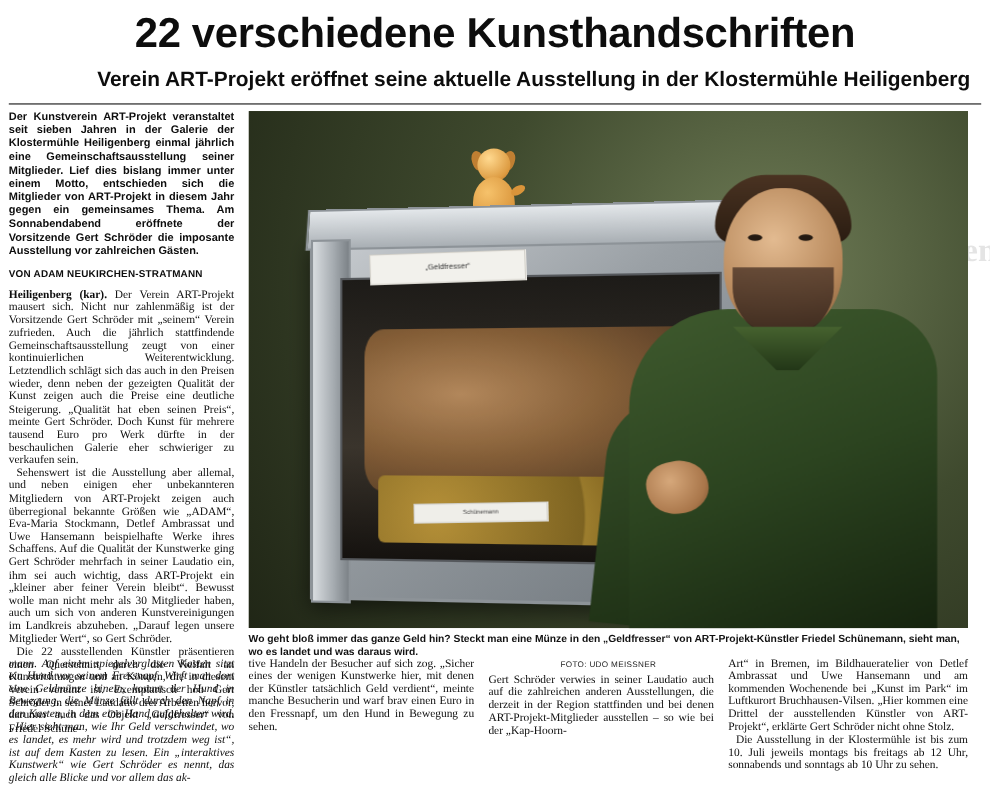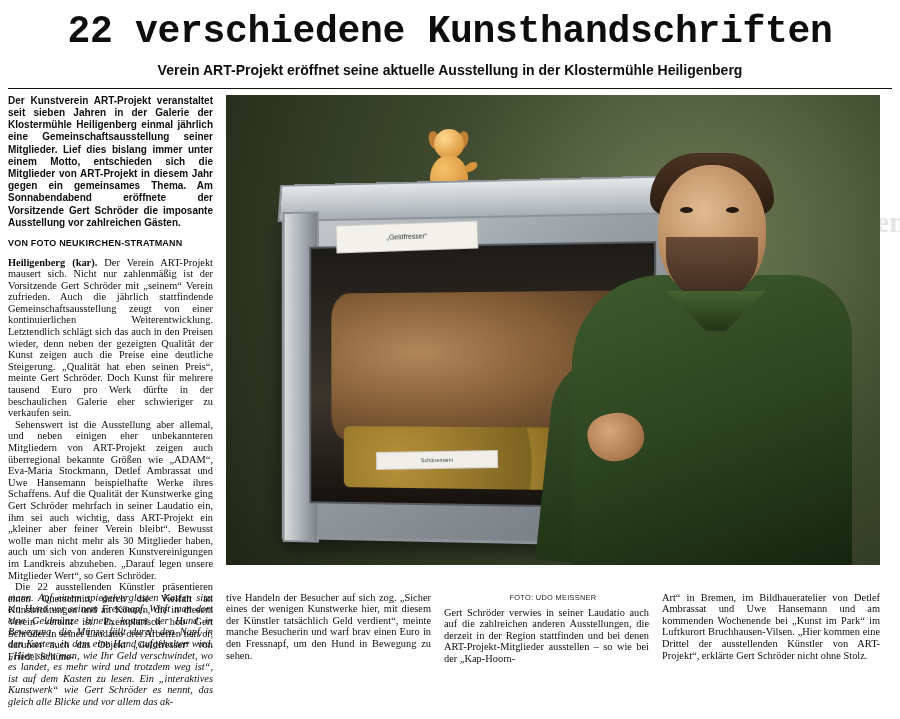--- a/index.html
+++ b/index.html
@@ -12,31 +12,31 @@
     position:relative;
   }
   .page{
     position:relative;
     width:900px;height:719px;
     padding:0;
   }
   
   .headline{
     text-align:center;
-    font-family:Liberation Mono, monospace;
+    font-family:Liberation Sans, sans-serif;
     font-size:38px;
     font-weight:700;
     letter-spacing:-0.3px;
     margin:12px 0 0 0;
     line-height:1.05;
   }
   .subhead{
-    text-align:center;
-    font-family:"Liberation Sans", sans-serif;
-    font-size:14px;
+    text-align:right;
+    font-family:"Liberation Sans", sans-serif;
+    font-size:19px;
     font-weight:700;
     margin:10px 18px 0 18px;
     line-height:1.2;
   }
   .rule{
     border-top:1px solid #111;
     margin:9px 8px 0 8px;
   }
   
   .content{
@@ -267,37 +267,38 @@
   <div class="subhead">Verein ART-Projekt eröffnet seine aktuelle Ausstellung in der Klostermühle Heiligenberg</div>
   <div class="rule"></div>
 
   <div class="content">
 
     <div class="ghost">Die alten Wasserstollen wie</div>
     <div class="ghost2">Luxus-Wohnung bei der 23. Jahresa</div>
 
     <div class="col" id="col1">
       <p class="lead">Der Kunstverein ART-Projekt veranstaltet seit sieben Jahren in der Galerie der Klostermühle Heiligenberg einmal jährlich eine Gemeinschaftsausstellung seiner Mitglieder. Lief dies bislang immer unter einem Motto, entschieden sich die Mitglieder von ART-Projekt in diesem Jahr gegen ein gemeinsames Thema. Am Sonnabendabend eröffnete der Vorsitzende Gert Schröder die imposante Ausstellung vor zahlreichen Gästen.</p>
-      <div class="byline">VON FOTO NEUKIRCHEN-STRATMANN</div>
+      <div class="byline">VON ADAM NEUKIRCHEN-STRATMANN</div>
       <p><span class="dateline">Heiligenberg (kar).</span><span> Der Verein ART-Projekt mausert sich. Nicht nur zahlenmäßig ist der Vorsitzende Gert Schröder mit „seinem“ Verein zufrieden. Auch die jährlich stattfindende Gemeinschaftsausstellung zeugt von einer kontinuierlichen Weiterentwicklung. Letztendlich schlägt sich das auch in den Preisen wieder, denn neben der gezeigten Qualität der Kunst zeigen auch die Preise eine deutliche Steigerung. „Qualität hat eben seinen Preis“, meinte Gert Schröder. Doch Kunst für mehrere tausend Euro pro Werk dürfte in der beschaulichen Galerie eher schwieriger zu verkaufen sein.</span></p>
       <p>Sehenswert ist die Ausstellung aber allemal, und neben einigen eher unbekannteren Mitgliedern von ART-Projekt zeigen auch überregional bekannte Größen wie „ADAM“, Eva-Maria Stockmann, Detlef Ambrassat und Uwe Hansemann beispielhafte Werke ihres Schaffens. Auf die Qualität der Kunstwerke ging Gert Schröder mehrfach in seiner Laudatio ein, ihm sei auch wichtig, dass ART-Projekt ein „kleiner aber feiner Verein bleibt“. Bewusst wolle man nicht mehr als 30 Mitglieder haben, auch um sich von anderen Kunstvereinigungen im Landkreis abzuheben. „Darauf legen unsere Mitglieder Wert“, so Gert Schröder.</p>
       <p>Die 22 ausstellenden Künstler präsentieren einen Querschnitt durch die Vielfalt an Kunstrichtungen und an Können, die in diesem Verein vereint ist. Exemplarisch hob Gert Schröder in seiner Laudatio drei Arbeiten hervor, darunter auch das Objekt „Geldfresser“ von Friedel Schüne-</p>
     </div>
 
     <div class="col" id="col2">
       <p>mann. Auf einem spiegelverglasten Kasten sitzt ein Hund vor seinem Fressnapf. Wirft man dort eine Geldmünze hinein, kommt der Hund in Bewegung, die Münze fällt durch den Napf in den Kasten, in dem eine Hand aufgehalten wird. „Hier sieht man, wie Ihr Geld verschwindet, wo es landet, es mehr wird und trotzdem weg ist“, ist auf dem Kasten zu lesen. Ein „interaktives Kunstwerk“ wie Gert Schröder es nennt, das gleich alle Blicke und vor allem das ak-</p>
     </div>
     <div class="col" id="col3">
-      <p>tive Handeln der Besucher auf sich zog. „Sicher eines der wenigen Kunstwerke hier, mit diesem der Künstler tatsächlich Geld verdient“, meinte manche Besucherin und warf brav einen Euro in den Fressnapf, um den Hund in Bewegung zu sehen.</p>
+      <p>tive Handeln der Besucher auf sich zog. „Sicher eines der wenigen Kunstwerke hier, mit denen der Künstler tatsächlich Geld verdient“, meinte manche Besucherin und warf brav einen Euro in den Fressnapf, um den Hund in Bewegung zu sehen.</p>
     </div>
     <div class="col" id="col4">
       <p>Gert Schröder verwies in seiner Laudatio auch auf die zahlreichen anderen Ausstellungen, die derzeit in der Region stattfinden und bei denen ART-Projekt-Mitglieder ausstellen – so wie bei der „Kap-Hoorn-</p>
     </div>
     <div class="col" id="col5">
       <p>Art“ in Bremen, im Bildhaueratelier von Detlef Ambrassat und Uwe Hansemann und am kommenden Wochenende bei „Kunst im Park“ im Luftkurort Bruchhausen-Vilsen. „Hier kommen eine Drittel der ausstellenden Künstler von ART-Projekt“, erklärte Gert Schröder nicht ohne Stolz.</p>
+      <p>Die Ausstellung in der Klostermühle ist bis zum 10. Juli jeweils montags bis freitags ab 12 Uhr, sonnabends und sonntags ab 10 Uhr zu sehen.</p>
     </div>
 
     <div class="photo-wrap">
       <div class="photo">
 
         <div class="pedestal"></div>
         <div class="dog">
           <div class="dog-ear l"></div>
           <div class="dog-ear r"></div>
           <div class="dog-head"></div>
@@ -325,16 +326,17 @@
           <div class="man-head"></div>
           <div class="man-eye l"></div>
           <div class="man-eye r"></div>
           <div class="man-beard"></div>
           <div class="man-collar"></div>
         </div>
 
       </div>
     </div>
 
+    <div class="caption-bar">Wo geht bloß immer das ganze Geld hin? Steckt man eine Münze in den „Geldfresser“ von ART-Projekt-Künstler Friedel Schünemann, sieht man, wo es landet und was daraus wird.</div>
     <div class="credit">FOTO: UDO MEISSNER</div>
 
   </div>
 </div>
 
 </body></html>

